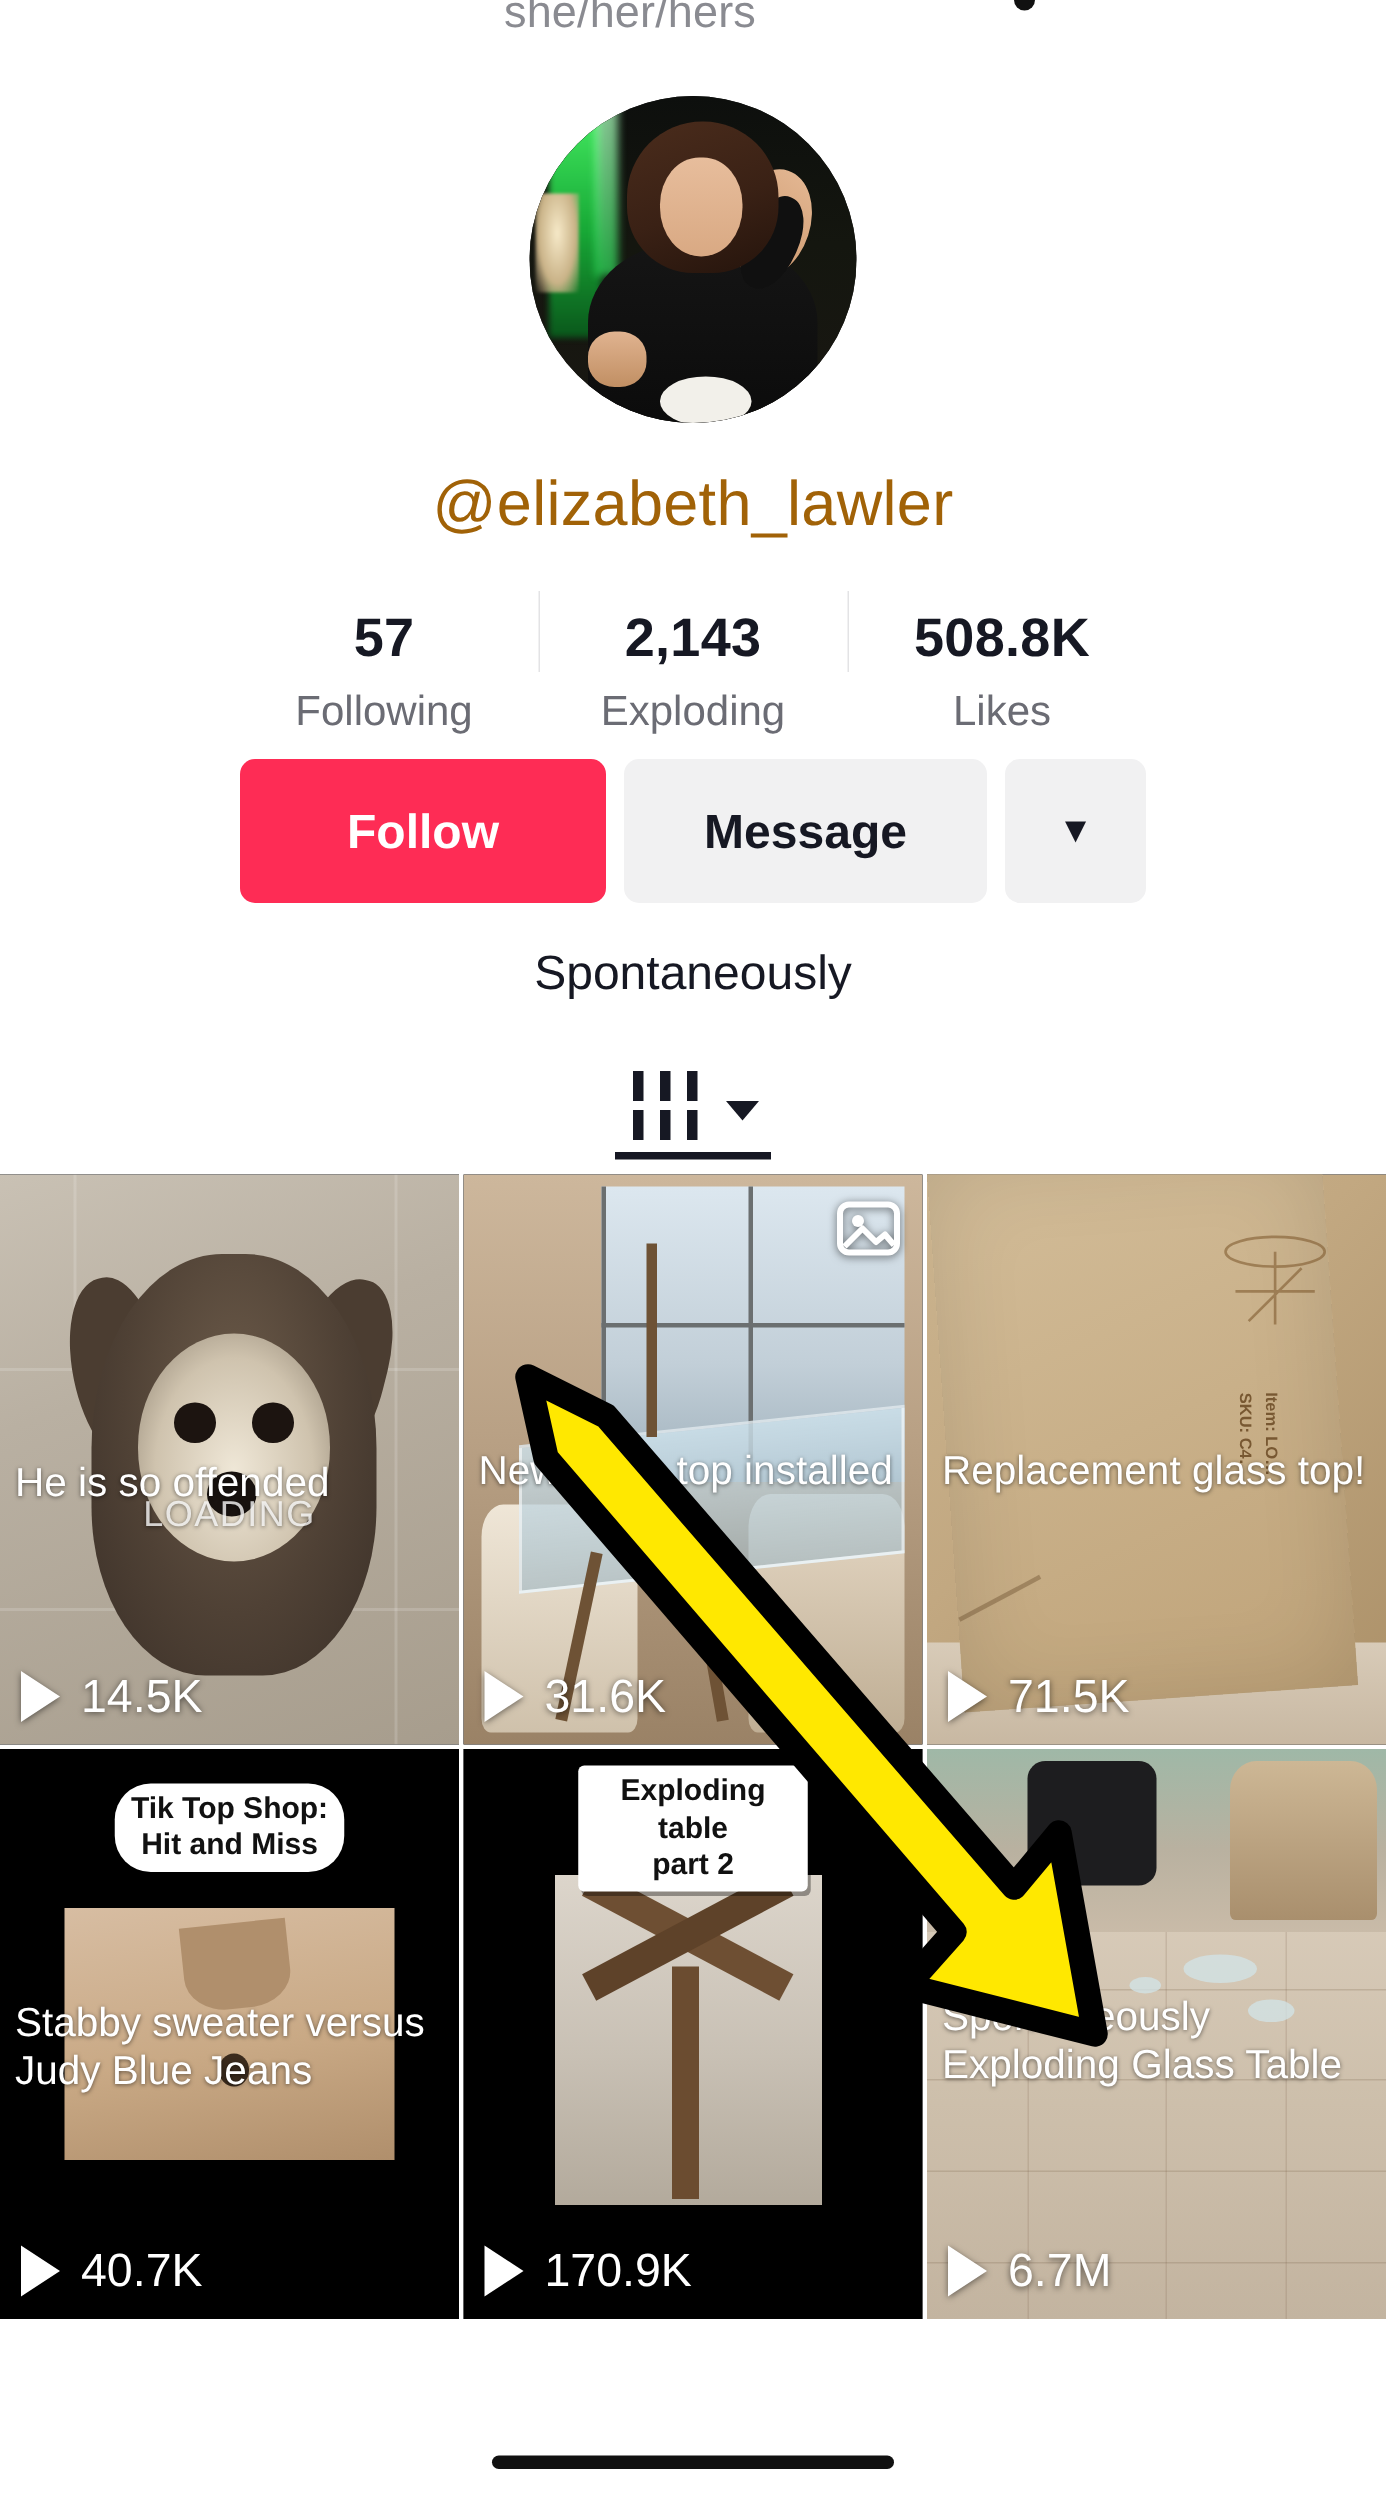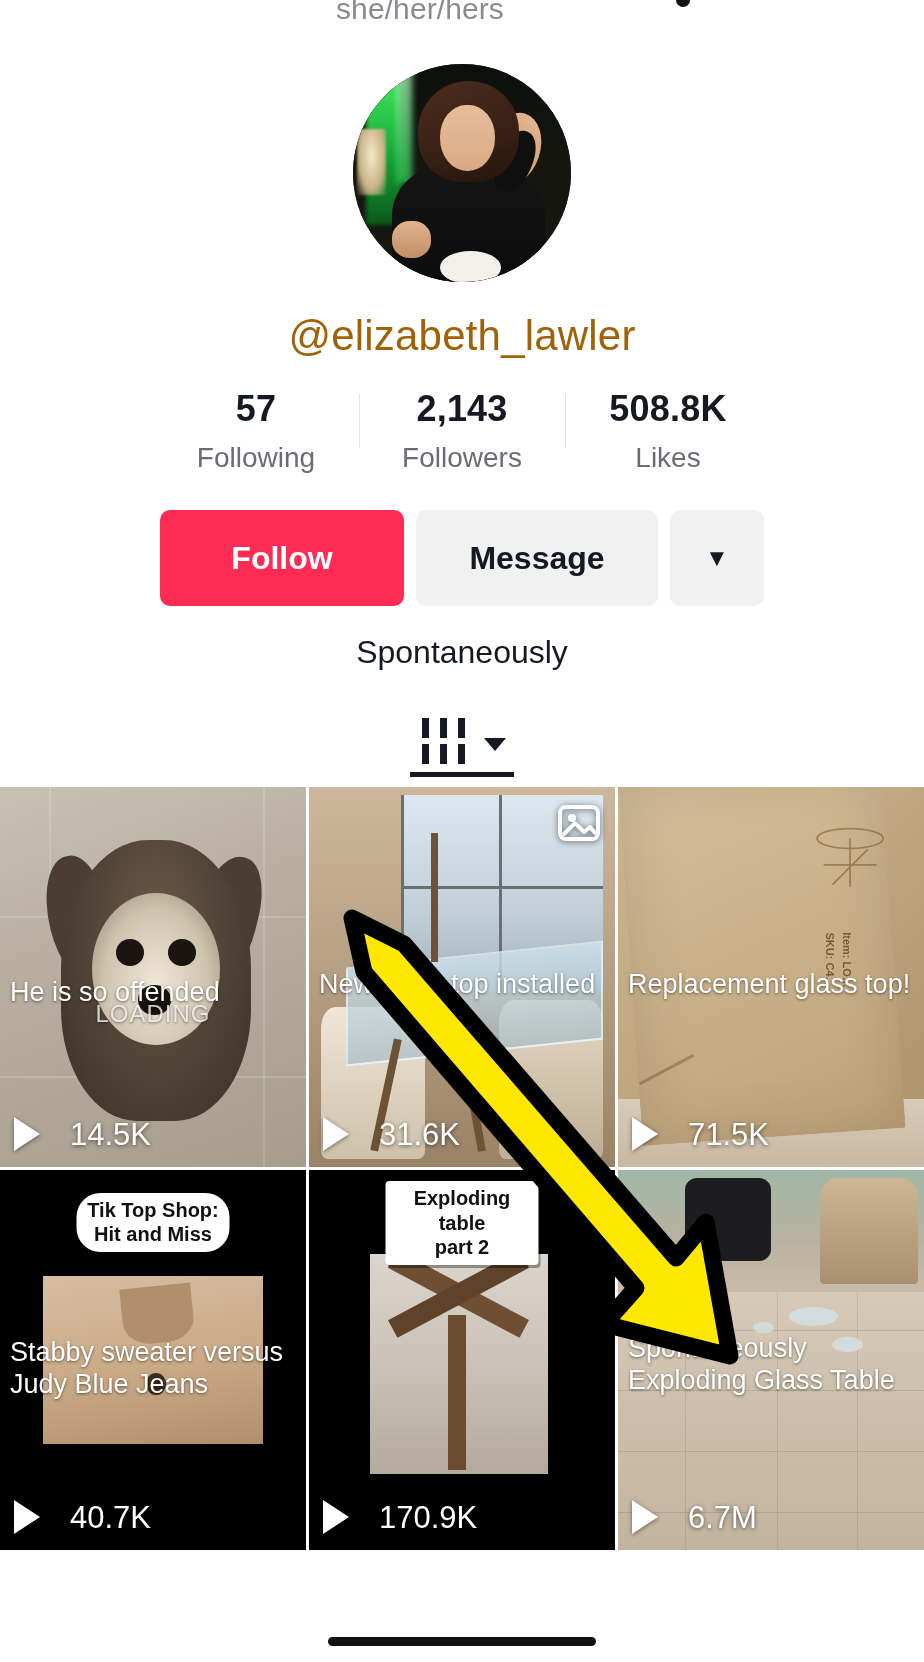--- a/index.html
+++ b/index.html
@@ -137,34 +137,35 @@
     position:absolute;
     left:0; top:6px;
     width:1px; height:54px;
     background:#e3e3e5;
   }
   .stat-num {
     font-size:36px;
     font-weight:700;
     color:#161823;
     letter-spacing:.2px;
+    margin-top:16px;
   }
   .stat-label {
     margin-top:12px;
     font-size:28px;
     color:#6b6c74;
     font-weight:400;
   }
 
   .actions {
     display:flex;
     justify-content:center;
     align-items:center;
     gap:12px;
-    margin-top:36px;
+    margin-top:16px;
   }
   .btn {
     height:96px;
     border:none;
     border-radius:10px;
     font-size:32px;
     font-family:inherit;
     cursor:pointer;
     display:flex; align-items:center; justify-content:center;
   }
@@ -275,21 +276,22 @@
     border-radius:4px;
     line-height:1.22;
     text-align:center;
     white-space:pre-line;
     box-shadow:2px 3px 0 rgba(0,0,0,.35);
   }
   .plays {
     position:absolute;
     left:14px; bottom:14px;
     display:flex;
-    gap:30px;
+    align-items:center;
+    gap:14px;
     color:#fff;
     font-size:31px;
     font-weight:500;
     text-shadow:0 1px 4px rgba(0,0,0,.6);
   }
   .play-tri {
     width:0; height:0;
     border-top:17px solid transparent;
     border-bottom:17px solid transparent;
     border-left:26px solid #fff;
@@ -440,21 +442,21 @@
 
   <div class="username">@elizabeth_lawler</div>
 
   <div class="stats">
     <div class="stat">
       <div class="stat-num">57</div>
       <div class="stat-label">Following</div>
     </div>
     <div class="stat">
       <div class="stat-num">2,143</div>
-      <div class="stat-label">Followers</div>
+      <div class="stat-label">Exploding</div>
     </div>
     <div class="stat">
       <div class="stat-num">508.8K</div>
       <div class="stat-label">Likes</div>
     </div>
   </div>
 
   <div class="actions">
     <button class="btn btn-follow">Follow</button>
     <button class="btn btn-message">Message</button>

